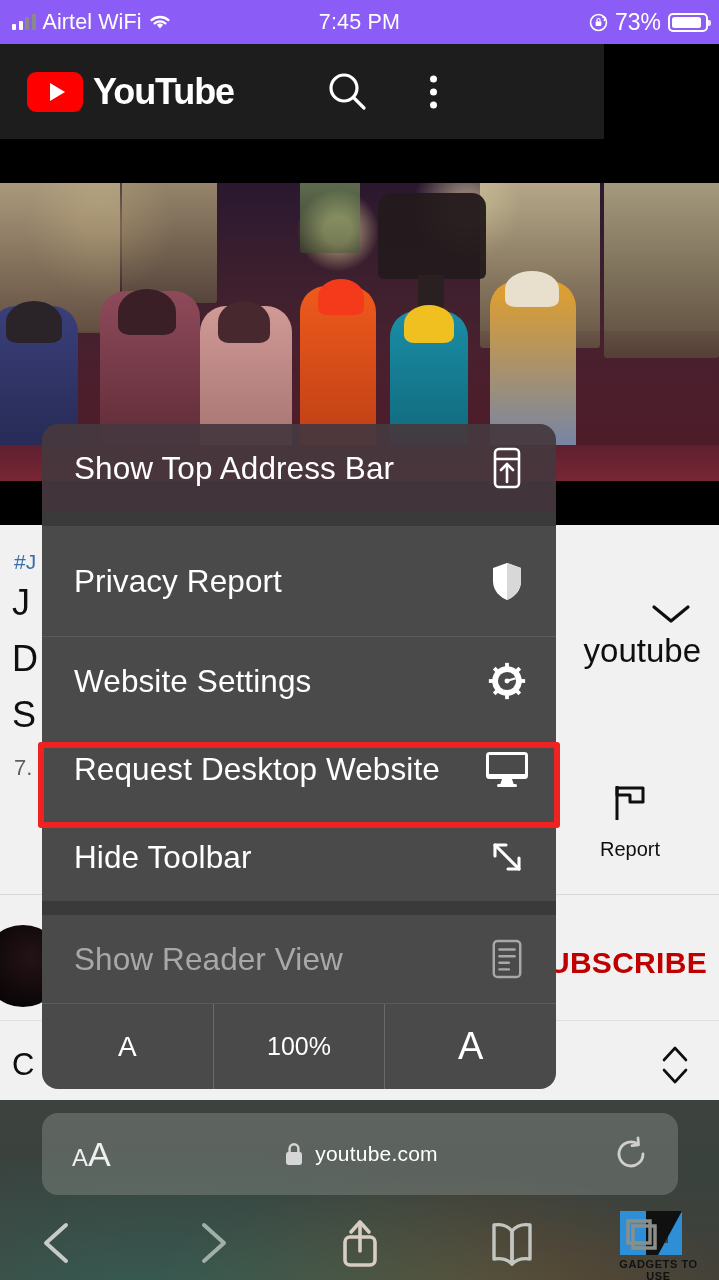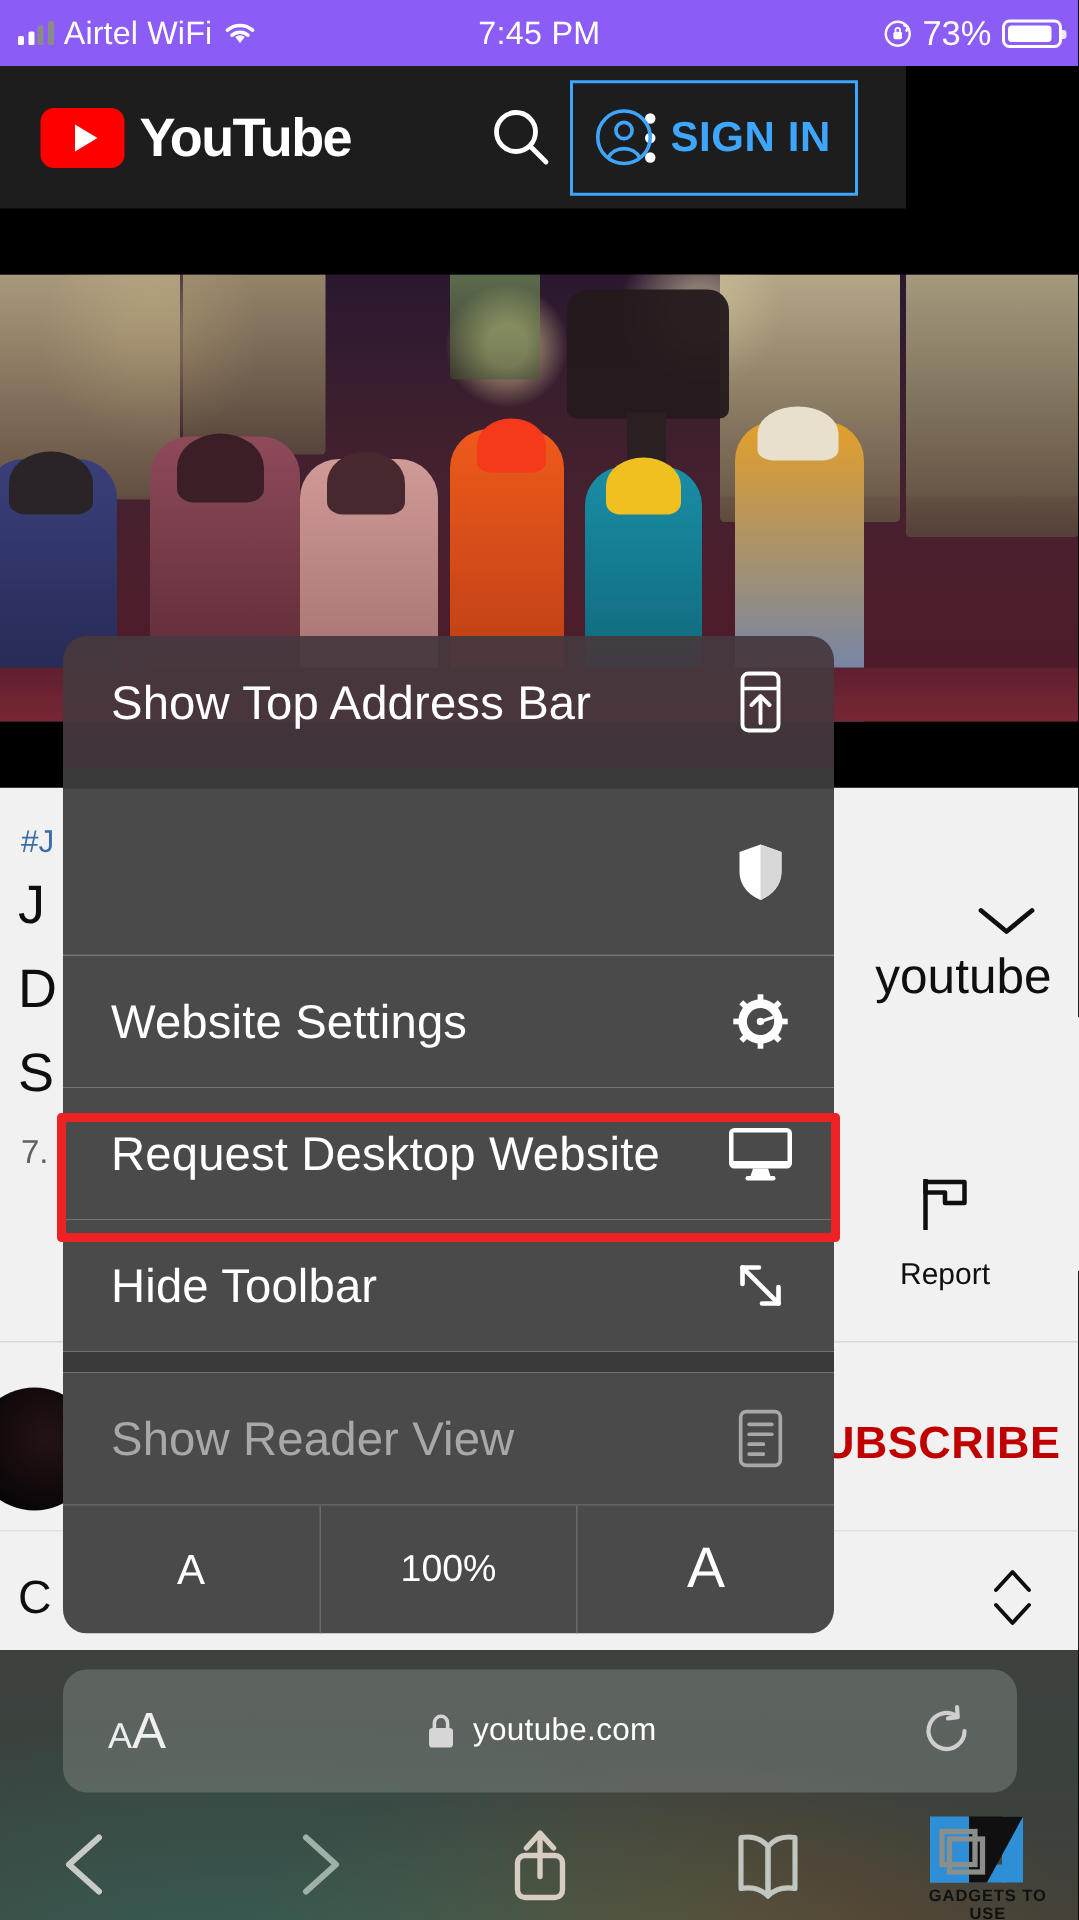--- a/index.html
+++ b/index.html
@@ -219,28 +219,20 @@
       <svg viewBox="0 0 46 46" width="46" height="46">
         <circle cx="19" cy="19" r="13" fill="none" stroke="#fff" stroke-width="3.2"></circle>
         <line x1="28.5" y1="28.5" x2="39" y2="39" stroke="#fff" stroke-width="3.2" stroke-linecap="round"></line>
       </svg>
     </div>
     <div class="yt-kebab">
         <i></i>
         <i></i>
         <i></i>
       </div>
-    <div class="yt-signin">
-      <svg width="40" height="40" viewBox="0 0 40 40">
-        <circle cx="20" cy="20" r="17.5" fill="none" stroke="#3ea6ff" stroke-width="2.4"></circle>
-        <circle cx="20" cy="15.5" r="5.4" fill="none" stroke="#3ea6ff" stroke-width="2.4"></circle>
-        <path d="M9.6 33.5 a11.2 9.4 0 0 1 20.8 0" fill="none" stroke="#3ea6ff" stroke-width="2.4"></path>
-      </svg>
-      <span class="lbl">SIGN IN</span>
-    </div>
   </div>
 
   <div class="videowrap">
     <div class="video">
 
       <div class="vbuild" style="left:0;width:120px;height:150px;background:linear-gradient(180deg,#c9b98e,#6a5a46);opacity:.8"></div>
       <div class="vbuild" style="left:122px;width:95px;height:120px;background:linear-gradient(180deg,#b9a97e,#5e5040);opacity:.75"></div>
       <div class="vbuild" style="left:480px;width:120px;height:165px;background:linear-gradient(180deg,#d6cb9e,#6d6048);opacity:.8"></div>
       <div class="vbuild" style="left:604px;width:115px;height:175px;background:linear-gradient(180deg,#c6be92,#5f5640);opacity:.78"></div>
       <div class="vbuild" style="left:300px;width:60px;height:70px;background:linear-gradient(180deg,#8fbf6a,#3f5a30);opacity:.5"></div>
@@ -310,20 +302,21 @@
           <line x1="17" y1="36" x2="17" y2="19" stroke="#fff" stroke-width="2.6" stroke-linecap="round"></line>
           <polyline points="11,24 17,18 23,24" fill="none" stroke="#fff" stroke-width="2.6" stroke-linecap="round" stroke-linejoin="round"></polyline>
         </svg>
       </div>
     </div>
 
     <div class="m-gap"></div>
 
     <div class="mi m-priv">
       <div class="labelcol">
+        <div class="txt">Privacy Report</div>
       </div>
       <div class="iconcol">
         <svg viewBox="0 0 36 44" width="36" height="44">
           <path d="M18 4 L32 9 V22 C32 32 25 38 18 41 C11 38 4 32 4 22 V9 Z" fill="#fff"></path>
           <path d="M18 4 L32 9 V22 C32 32 25 38 18 41 Z" fill="#d8d8d8"></path>
         </svg>
       </div>
     </div>
 
     <div class="m-div"></div>

